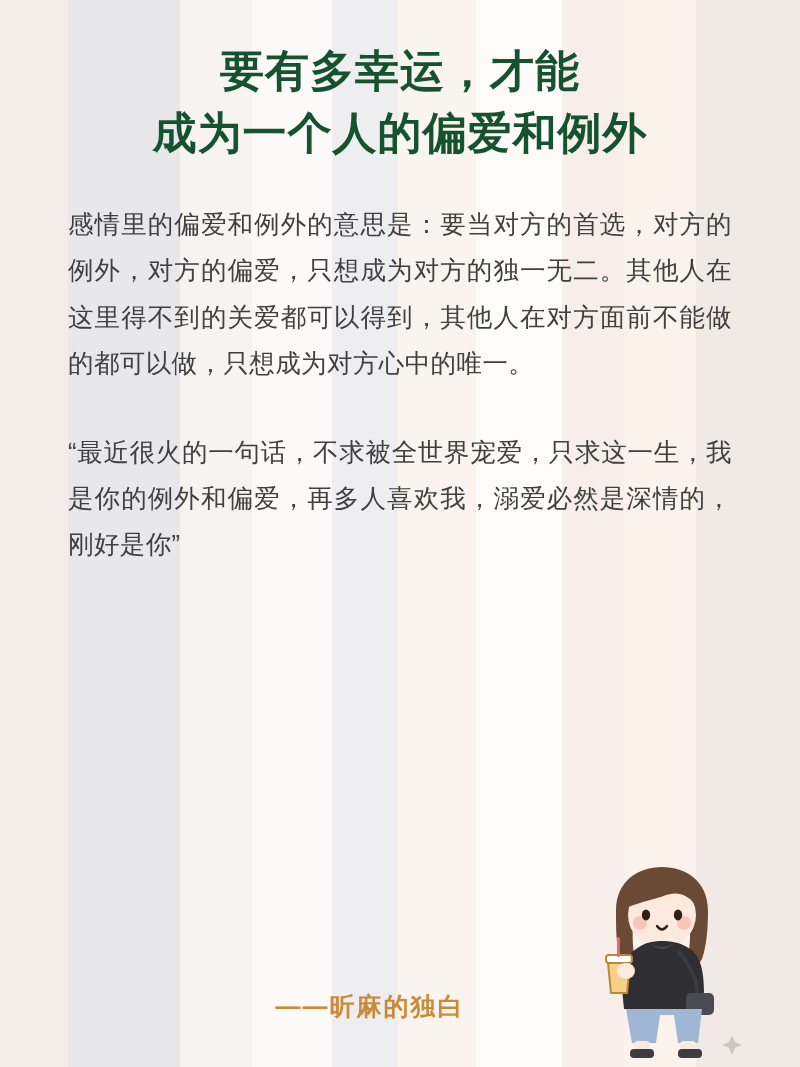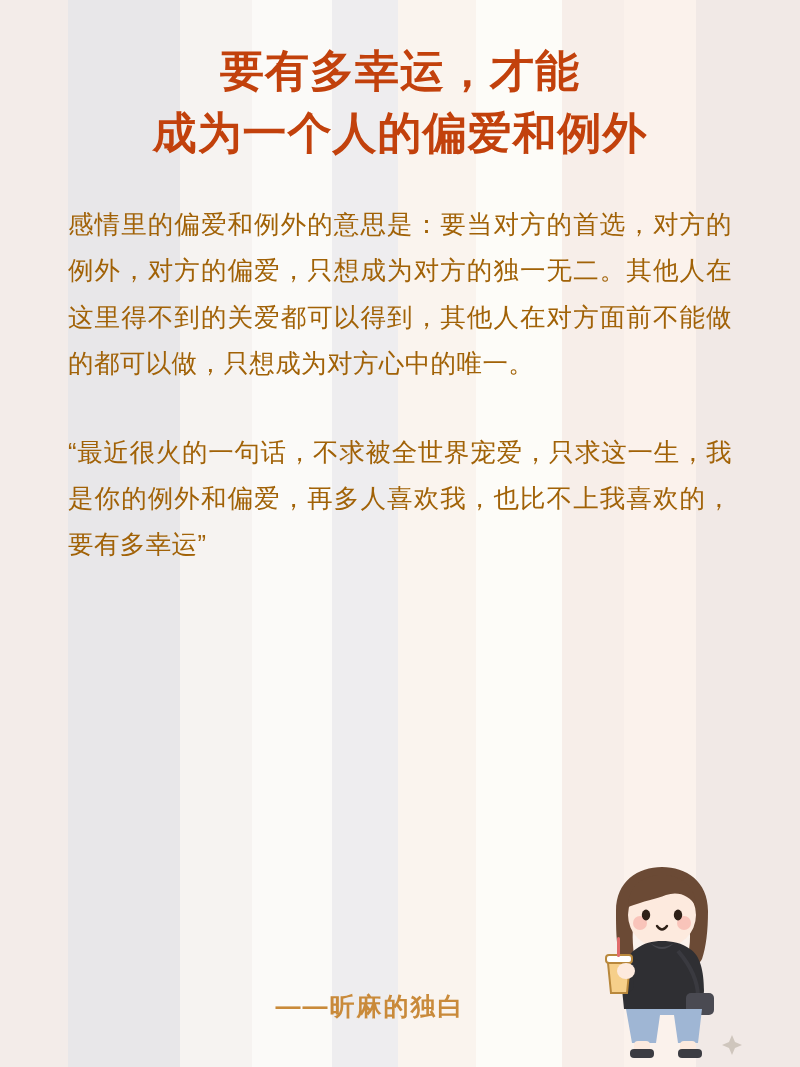--- a/index.html
+++ b/index.html
@@ -31,31 +31,31 @@
   }
   .content {
     position: relative;
     z-index: 3;
     padding: 0 68px;
     box-sizing: border-box;
     height: 100%;
   }
   .title {
     text-align: center;
-    color: #c2410c;
+    color: #14532d;
     font-weight: bold;
     font-size: 44px;
     line-height: 1.42;
     letter-spacing: 1px;
     padding-top: 40px;
     white-space: pre-line;
   }
   .body-text {
     margin-top: 36px;
-    color: #a16207;
+    color: #404040;
     font-size: 25.5px;
     line-height: 1.82;
     letter-spacing: 0.4px;
     text-align: justify;
   }
   .para {
     margin: 0;
     white-space: normal;
   }
   .para + .para {
@@ -104,21 +104,21 @@
       <div style="background: rgb(251, 242, 236); width: 72px;"></div>
       <div style="background: rgb(241, 233, 230); width: 104px;"></div>
     </div>
 
   <div class="content">
     <div class="title">要有多幸运，才能
 成为一个人的偏爱和例外</div>
 
     <div class="body-text">
       <p class="para">感情里的偏爱和例外的意思是：要当对方的首选，对方的例外，对方的偏爱，只想成为对方的独一无二。其他人在这里得不到的关爱都可以得到，其他人在对方面前不能做的都可以做，只想成为对方心中的唯一。</p>
-      <p class="para gap">“最近很火的一句话，不求被全世界宠爱，只求这一生，我是你的例外和偏爱，再多人喜欢我，也比不上我喜欢的，要有多幸运”</p>
+      <p class="para gap">“最近很火的一句话，不求被全世界宠爱，只求这一生，我是你的例外和偏爱，再多人喜欢我，溺爱必然是深情的，刚好是你”</p>
     </div>
   </div>
 
   <div class="signature">——昕麻的独白</div>
 
   <svg class="girl" viewBox="0 0 190 200">
 
     <path d="M42 52 C42 22 64 8 88 8 C112 8 134 22 134 52 C134 72 132 88 128 100 C124 108 116 106 114 96 C118 78 116 62 110 54 C96 62 74 60 62 52 C58 64 58 80 60 96 C58 106 48 108 46 98 C42 86 42 68 42 52 Z" fill="#6b4a35"></path>
 
     <ellipse cx="88" cy="56" rx="34" ry="33" fill="#fdeade"></ellipse>

